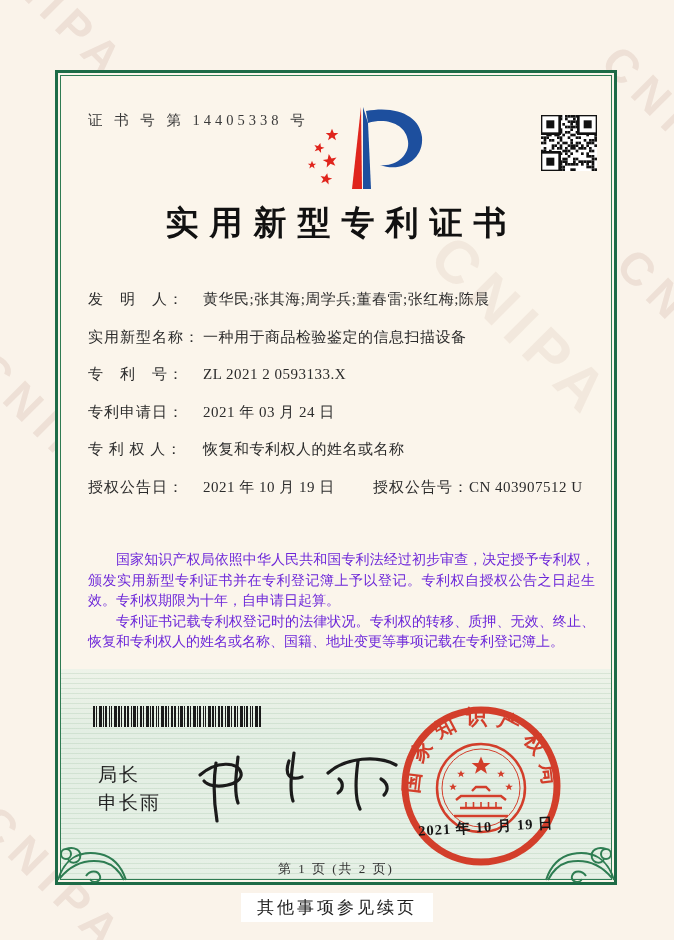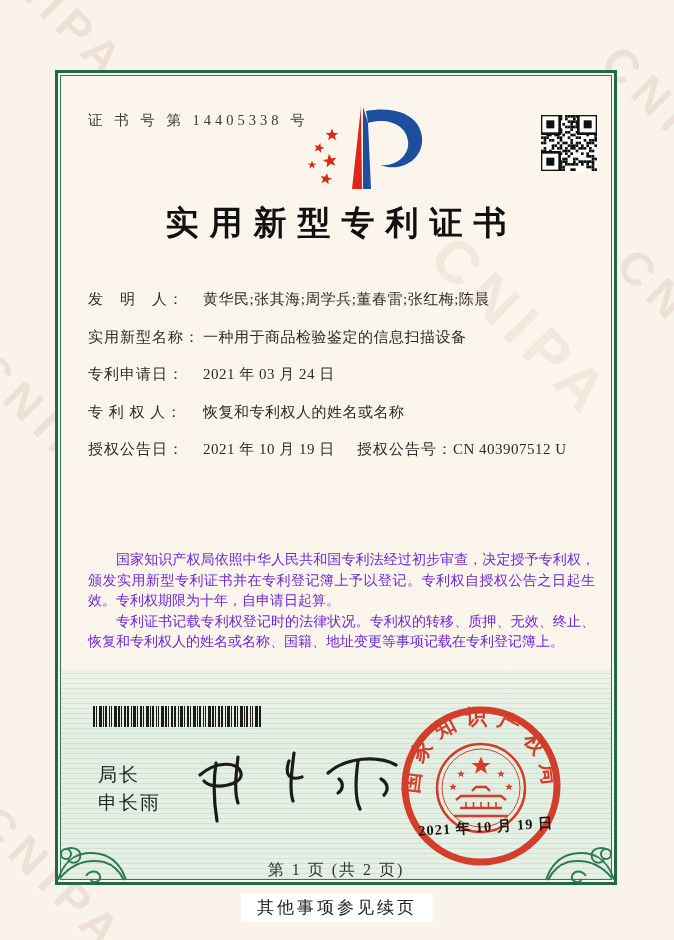--- a/index.html
+++ b/index.html
@@ -57,39 +57,39 @@
     text-align:center;
     font-size:33px; font-weight:bold; letter-spacing:11px;
     color:#111; text-indent:11px;
   }
 
   .fields { position:absolute; left:30px; top:215px; width:520px; font-size:15px; color:#2c2c2c; }
   .fields .row { margin-bottom:15.5px; line-height:22px; white-space:nowrap; }
   .fields .lbl { display:inline-block; width:115px; letter-spacing:1px; vertical-align:top; }
   .fields .val { letter-spacing:0.5px; }
   .fields .val1 { display:inline-block; width:150px; }
-  .fields .lbl2 { display:inline-block; margin-left:4px; letter-spacing:1px; }
+  .fields .lbl2 { display:inline-block; margin-left:20px; letter-spacing:1px; }
 
   .bodytext { position:absolute; left:30px; top:477px; width:507px;
     font-size:14px; line-height:20.5px; color:#6d28d9; text-align:justify; }
   .bodytext p { text-indent:2em; margin:0; }
 
   .barcode { position:absolute; left:35px; top:633px; width:172px; height:21px; }
 
   .sign-block { position:absolute; left:40px; top:688px; font-size:19px; color:#222; letter-spacing:2px; line-height:28px; }
   .signature  { position:absolute; left:128px; top:668px; width:230px; height:92px; }
 
   .seal { position:absolute; left:341px; top:631px; width:164px; height:164px; opacity:0.94; }
   .seal-date {
     position:absolute; left:360px; top:743px; width:190px;
     font-size:14.5px; color:#161616; letter-spacing:1px;
     transform:rotate(-3.5deg); font-weight:bold; z-index:3;
   }
 
-  .page-footer { position:absolute; left:0; right:0; top:787px; text-align:center; font-size:16px; letter-spacing:2px; color:#333; }
+  .page-footer { position:absolute; left:0; right:0; top:787px; text-align:center; font-size:13px; letter-spacing:2px; color:#333; }
 
   .flourish { position:absolute; bottom:-2px; width:72px; height:42px; }
   .flourish.left { left:-2px; }
   .flourish.right { right:-2px; transform:scaleX(-1); }
 
   .continuation {
     position:absolute; left:50%; top:893px; transform:translateX(-50%);
     background:#ffffff; padding:3px 16px;
     font-size:17px; letter-spacing:3px; color:#222; z-index:2;
   }
@@ -294,20 +294,23 @@
   <div class="title">实用新型专利证书</div>
 
   <div class="fields">
     <div class="row">
       <span class="lbl">发　明　人：</span><span class="val">黄华民;张其海;周学兵;董春雷;张红梅;陈晨</span>
     </div>
     <div class="row">
       <span class="lbl">实用新型名称：</span><span class="val">一种用于商品检验鉴定的信息扫描设备</span>
     </div>
     <div class="row">
+      <span class="lbl">专　利　号：</span><span class="val">ZL 2021 2 0593133.X</span>
+    </div>
+    <div class="row">
       <span class="lbl">专利申请日：</span><span class="val">2021 年 03 月 24 日</span>
     </div>
     <div class="row">
       <span class="lbl">专 利 权 人：</span><span class="val">恢复和专利权人的姓名或名称</span>
     </div>
     <div class="row">
       <span class="lbl">授权公告日：</span><span class="val val1">2021 年 10 月 19 日</span><span class="lbl2">授权公告号：</span><span class="val">CN 403907512 U</span>
     </div>
   </div>
 

